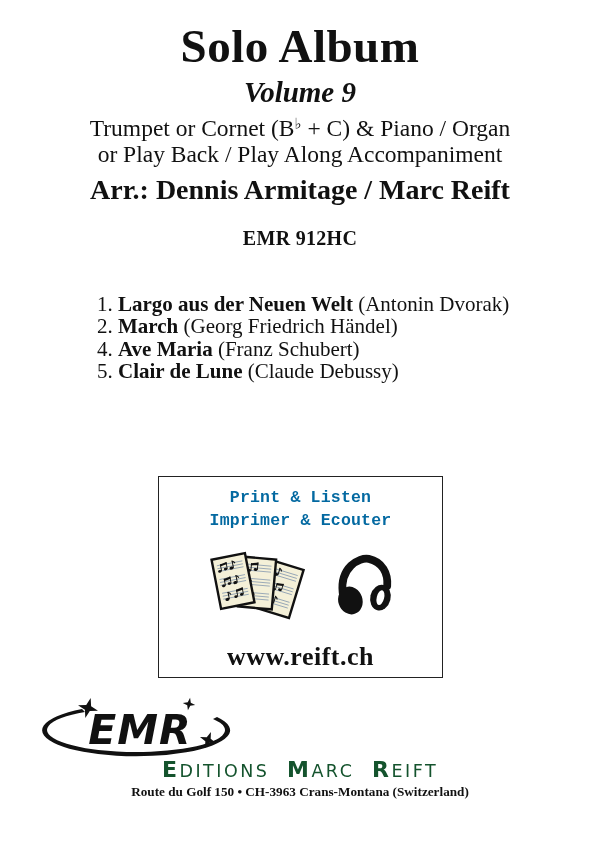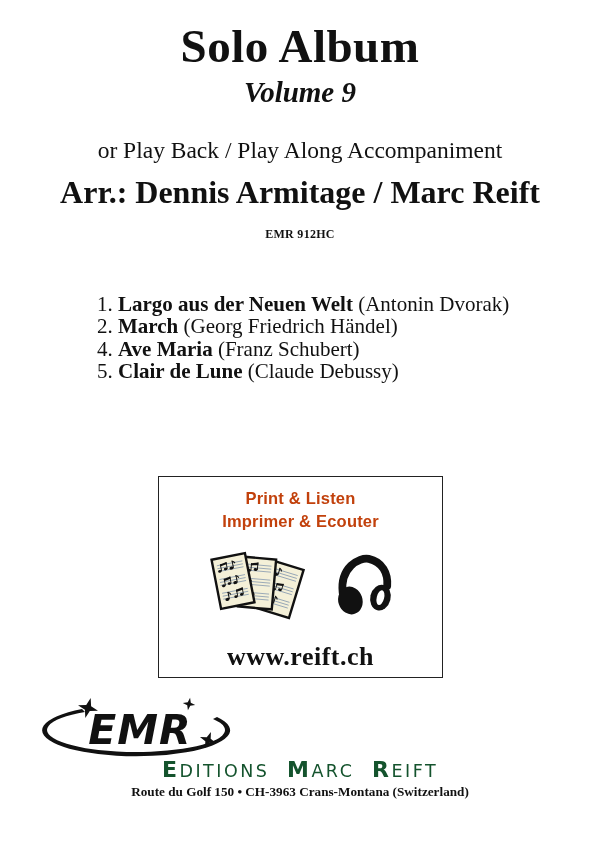--- a/index.html
+++ b/index.html
@@ -7,35 +7,35 @@
     position:relative;width:600px;height:849px;margin:0 auto;background:#fff;
     font-family:"Liberation Serif",serif;color:#111;overflow:hidden;
   }
   .centered{position:absolute;left:0;right:0;text-align:center;}
 
   
   .title{top:22px;font-size:47px;font-weight:bold;line-height:1.05;letter-spacing:.5px;}
   .subtitle{top:76px;font-size:29px;font-weight:bold;font-style:italic;}
   .instr{top:111px;font-size:23.5px;line-height:26px;}
   .flat{font-family:"DejaVu Sans",sans-serif;font-size:15px;vertical-align:7px;}
-  .arranger{top:174px;font-size:32px;font-weight:bold;}
-  .catalog{top:227px;font-size:12px;font-weight:bold;letter-spacing:.3px;}
+  .arranger{top:174px;font-size:28px;font-weight:bold;}
+  .catalog{top:227px;font-size:20px;font-weight:bold;letter-spacing:.3px;}
 
   
   .tracks{position:absolute;top:293px;left:97px;font-size:21px;line-height:22.4px;white-space:nowrap;}
   .track .ttl{font-weight:bold;}
 
   
   .promo{
     position:absolute;left:158px;top:476px;width:285px;height:202px;
     border:1.5px solid #222;box-sizing:border-box;text-align:center;
   }
   .promo-lines{
-    margin-top:10px;font-family:Liberation Sans, sans-serif;font-weight:bold;
-    font-size:16.5px;line-height:22.5px;letter-spacing:.2px;color:#c2410c;
+    margin-top:10px;font-family:Liberation Mono, monospace;font-weight:bold;
+    font-size:16.5px;line-height:22.5px;letter-spacing:.2px;color:#0369a1;
   }
   .promo-art{margin-top:11px;height:84px;display:flex;justify-content:center;align-items:center;gap:24px;}
   .promo-site{position:absolute;bottom:5px;left:0;right:0;font-weight:bold;font-size:26px;letter-spacing:.5px;}
 
   
   .logo{position:absolute;top:696px;left:0;right:0;display:flex;justify-content:flex-start;padding-left:36px;}
   .wordmark{
     top:757px;font-family:"DejaVu Sans",sans-serif;color:#14532d;
     letter-spacing:2.5px;white-space:nowrap;
   }
@@ -50,21 +50,21 @@
 </style>
 </head>
 <body>
 
 <div class="page">
 
   <div class="centered title">Solo Album</div>
   <div class="centered subtitle">Volume 9</div>
 
   <div class="centered instr">
-    <br>
+    <span><span>Trumpet or Cornet (B</span><span class="flat">♭</span><span> + C) &amp; Piano / Organ</span></span><br>
     <span>or Play Back / Play Along Accompaniment</span>
   </div>
 
   <div class="centered arranger">Arr.: Dennis Armitage / Marc Reift</div>
   <div class="centered catalog">EMR 912HC</div>
 
   <div class="tracks">
     <div class="track">
       <span>1.</span>
       <span class="ttl">Largo aus der Neuen Welt</span>

